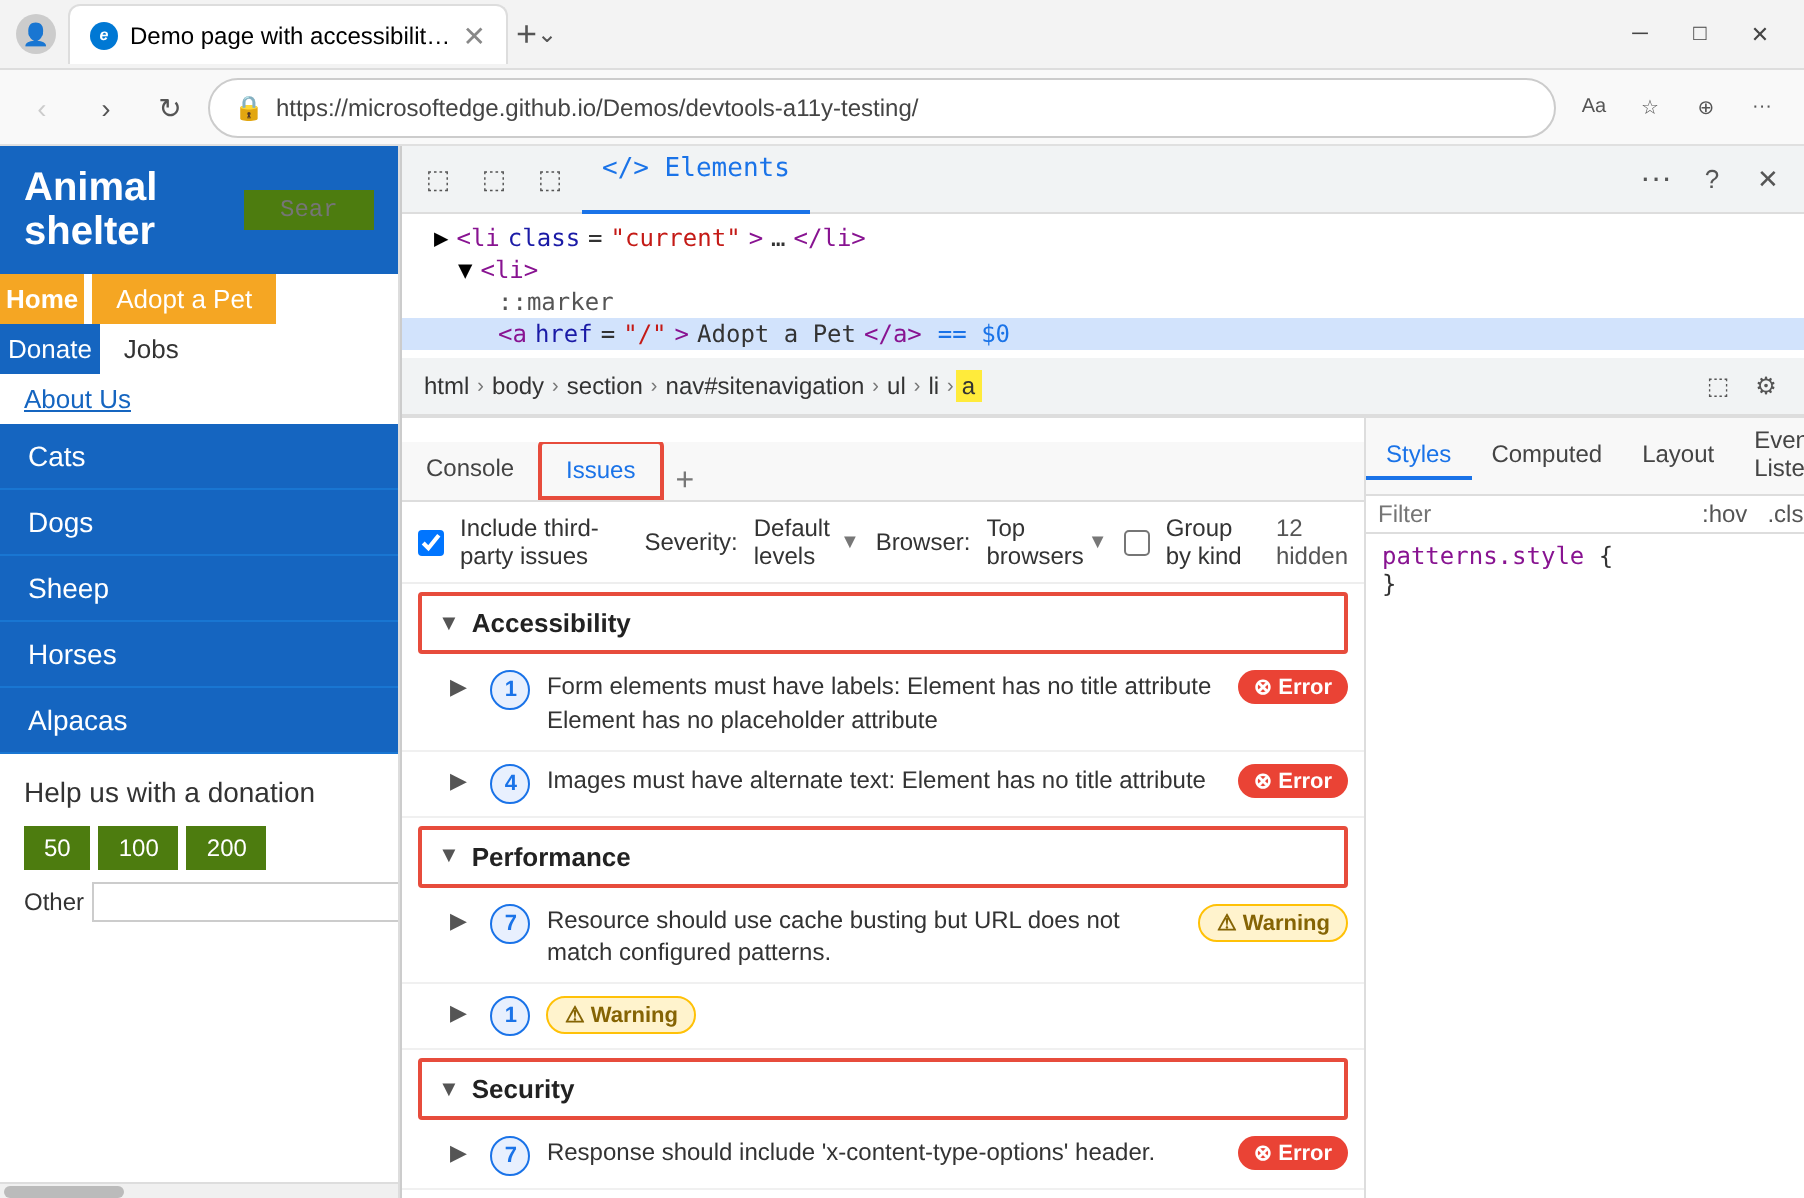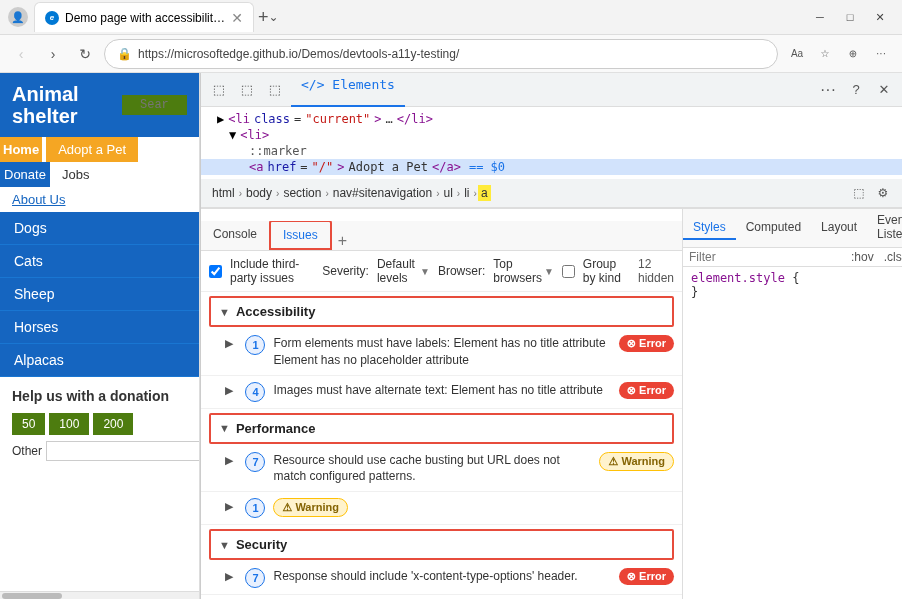--- a/index.html
+++ b/index.html
@@ -121,21 +121,21 @@
     .nav-about { color: #1565c0; padding: 5px 12px; font-size: 13px; cursor: pointer; text-decoration: underline; }
     .animal-list { background: #1565c0; }
     .animal-item {
       color: #fff;
       padding: 8px 14px;
       font-size: 14px;
       cursor: pointer;
       border-bottom: 1px solid #1976d2;
     }
     .donation-section { padding: 10px 12px; background: #fff; flex: 1; }
-    .donation-title { font-size: 14px; font-weight: bold; color: #333; margin-bottom: 8px; line-height: 1.3; }
+    .donation-title { font-size: 14px; font-weight: normal; color: #333; margin-bottom: 8px; line-height: 1.3; }
     .donation-amounts { display: flex; gap: 4px; margin-bottom: 6px; }
     .donation-btn {
       background: #4d7c0f;
       color: #fff;
       border: none;
       padding: 4px 10px;
       font-size: 12px;
       cursor: pointer;
     }
     .donation-other { display: flex; align-items: center; gap: 4px; font-size: 12px; }
@@ -437,22 +437,22 @@
 
     <div class="nav-row2">
       <div class="nav-donate">Donate</div>
       <div class="nav-jobs">Jobs</div>
     </div>
     <div class="nav-row2">
       <div class="nav-about">About Us</div>
     </div>
 
     <div class="animal-list">
+      <div class="animal-item">Cats</div>
       <div class="animal-item">Dogs</div>
-      <div class="animal-item">Cats</div>
       <div class="animal-item">Sheep</div>
       <div class="animal-item">Horses</div>
       <div class="animal-item">Alpacas</div>
     </div>
 
     <div class="donation-section">
       <div class="donation-title">Help us with a donation</div>
       <div class="donation-amounts">
         <button class="donation-btn">50</button>
         <button class="donation-btn">100</button>
@@ -639,21 +639,21 @@
           <div class="styles-tab">Layout</div>
           <div class="styles-tab">Event Listeners</div>
         </div>
         <div class="styles-filter">
           <input class="styles-filter-input" type="text" placeholder="Filter" style="">
           <span class="styles-btn">:hov</span>
           <span class="styles-btn">.cls</span>
 
         </div>
         <div class="styles-content">
-          <span class="styles-selector">element.style</span>
+          <span class="styles-selector">patterns.style</span>
           <span class="styles-brace"> {</span>
           <br>
           <span class="styles-brace">}</span>
         </div>
       </div>
     </div>
   </div>
 </div>
 
 </body></html>

